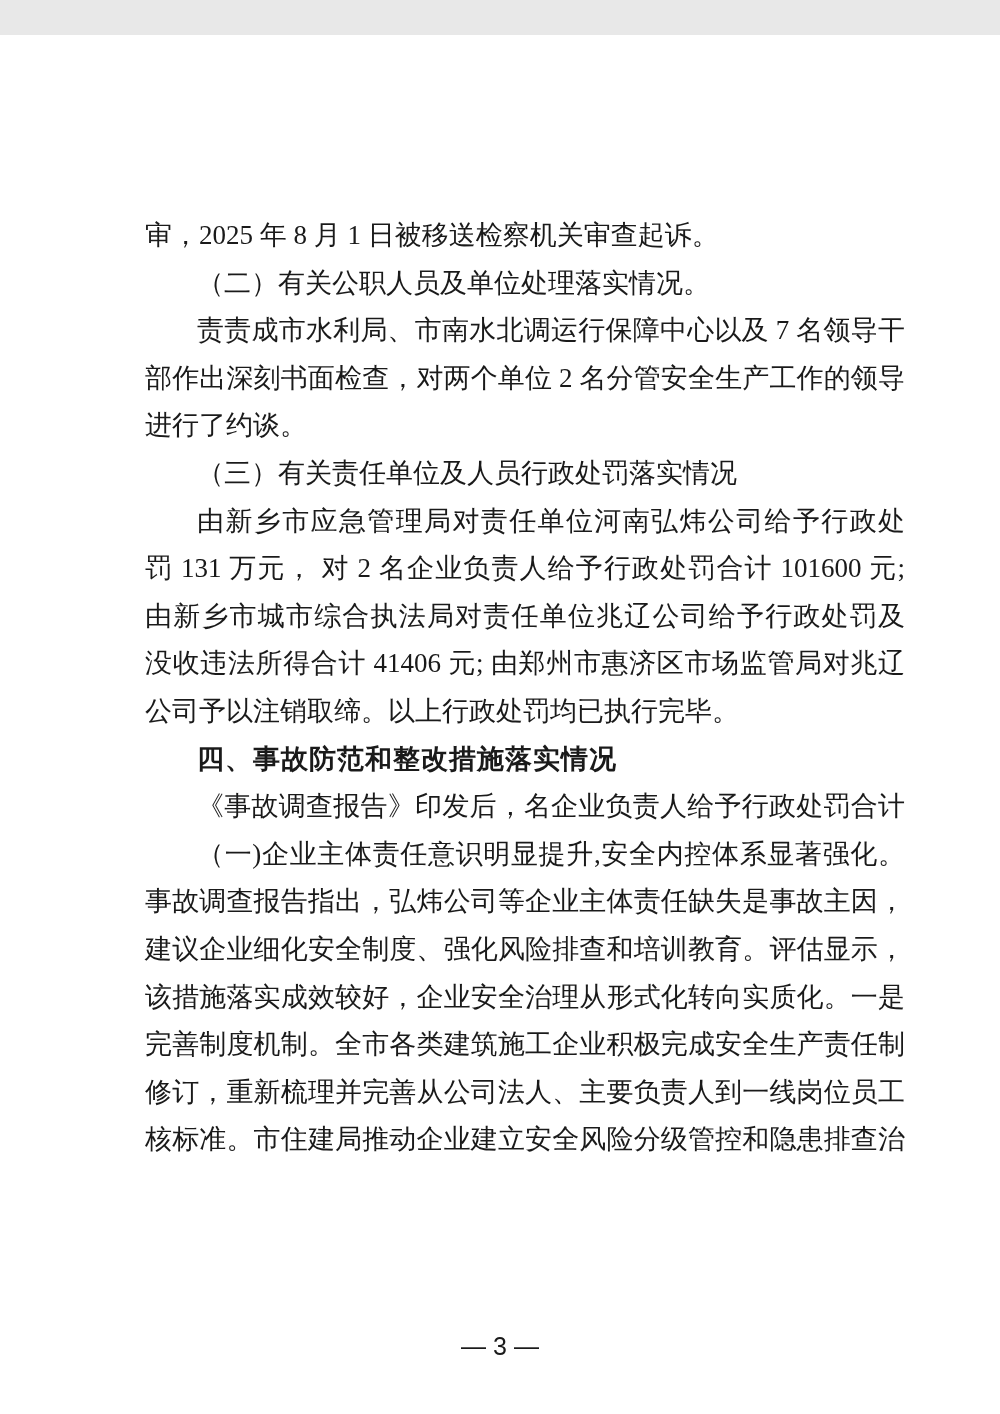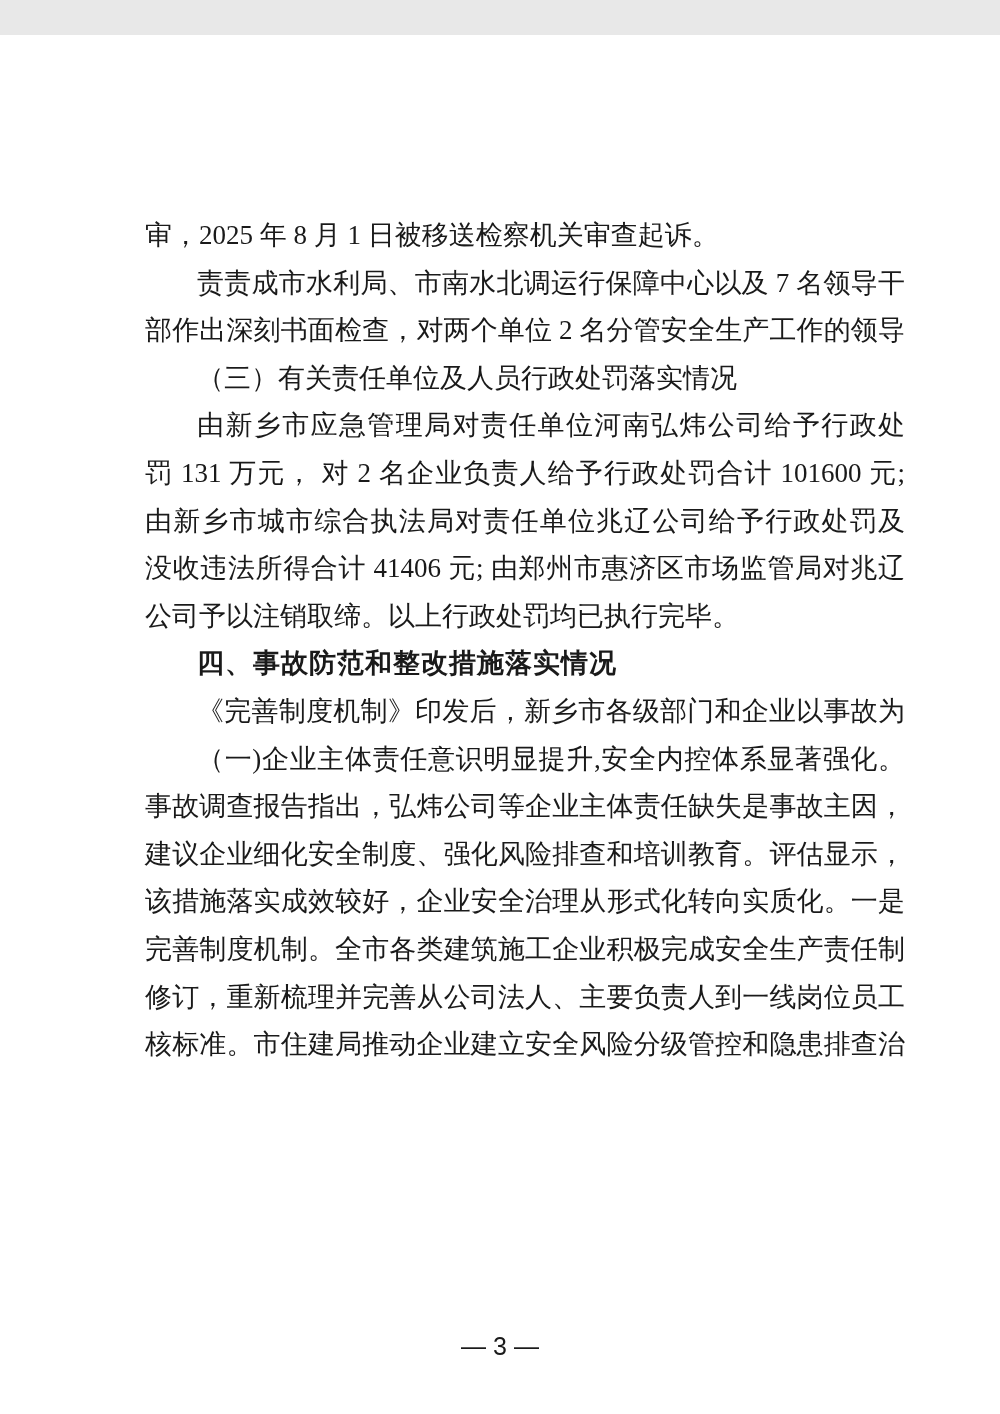--- a/index.html
+++ b/index.html
@@ -58,30 +58,32 @@
     font-size: 25px;
     color: #1a1a1a;
   }
 </style>
 </head>
 <body>
 
 <div class="page">
   <div class="content" id="lines-container">
       <div class="line"><span class="seg">审，2025 年 8 月 1 日被移送检察机关审查起诉。</span></div>
+      <div class="line indent"><span class="seg">（二）有关公职人员及单位处理落实情况。</span></div>
       <div class="line indent justify"><span class="seg">责责成市水利局、市南水北调运行保障中心以及 7 名领导干</span></div>
       <div class="line justify"><span class="seg">部作出深刻书面检查，对两个单位 2 名分管安全生产工作的领导</span></div>
+      <div class="line"><span class="seg">进行了约谈。</span></div>
       <div class="line indent"><span class="seg">（三）有关责任单位及人员行政处罚落实情况</span></div>
       <div class="line indent justify"><span class="seg">由新乡市应急管理局对责任单位河南弘炜公司给予行政处</span></div>
       <div class="line justify"><span class="seg">罚 131 万元， 对 2 名企业负责人给予行政处罚合计 101600 元;</span></div>
       <div class="line justify"><span class="seg">由新乡市城市综合执法局对责任单位兆辽公司给予行政处罚及</span></div>
       <div class="line justify"><span class="seg">没收违法所得合计 41406 元; 由郑州市惠济区市场监管局对兆辽</span></div>
       <div class="line"><span class="seg">公司予以注销取缔。以上行政处罚均已执行完毕。</span></div>
       <div class="line indent heading"><span class="seg bold">四、事故防范和整改措施落实情况</span></div>
-      <div class="line indent justify"><span class="seg">《完善制度机制》印发后，新乡市各级部门和企业以事故为</span></div>
+      <div class="line indent justify"><span class="seg">《事故调查报告》印发后，名企业负责人给予行政处罚合计</span></div>
       <div class="line indent justify"><span class="seg">（一)企业主体责任意识明显提升,安全内控体系显著强化。</span></div>
       <div class="line justify"><span class="seg">事故调查报告指出，弘炜公司等企业主体责任缺失是事故主因，</span></div>
       <div class="line justify"><span class="seg">建议企业细化安全制度、强化风险排查和培训教育。评估显示，</span></div>
       <div class="line justify"><span class="seg">该措施落实成效较好，企业安全治理从形式化转向实质化。</span><span class="seg bold">一是</span></div>
       <div class="line justify"><span class="seg bold">完善制度机制</span><span class="seg">。全市各类建筑施工企业积极完成安全生产责任制</span></div>
       <div class="line justify"><span class="seg">修订，重新梳理并完善从公司法人、主要负责人到一线岗位员工</span></div>
       <div class="line justify"><span class="seg">核标准。市住建局推动企业建立安全风险分级管控和隐患排查治</span></div>
     </div>
   <div class="footer">
     <span>— 3 —</span>

